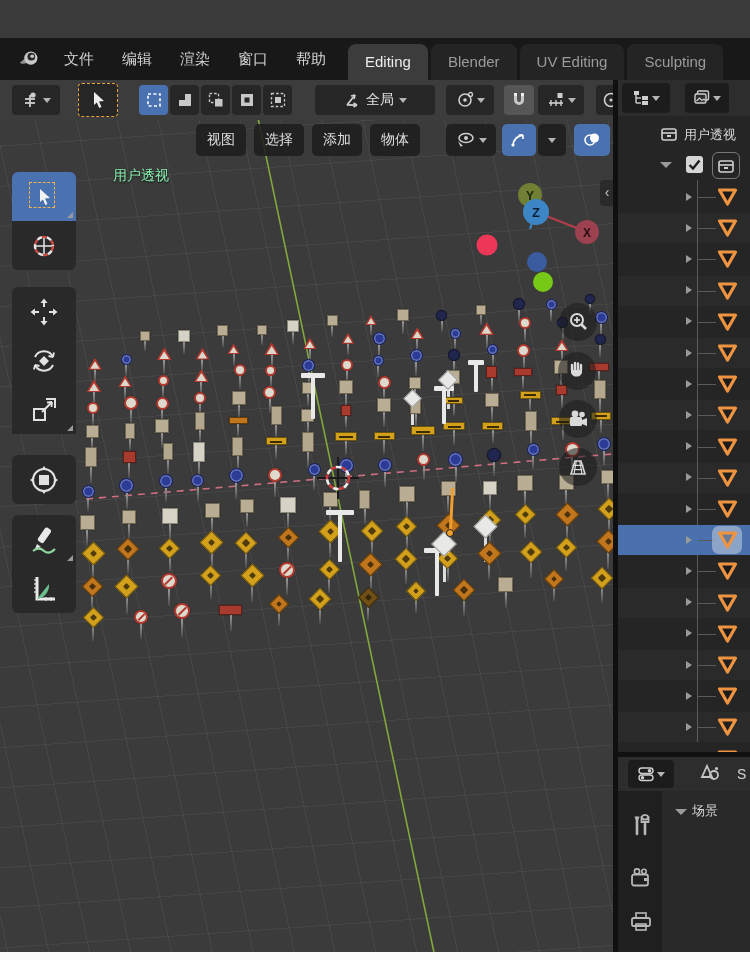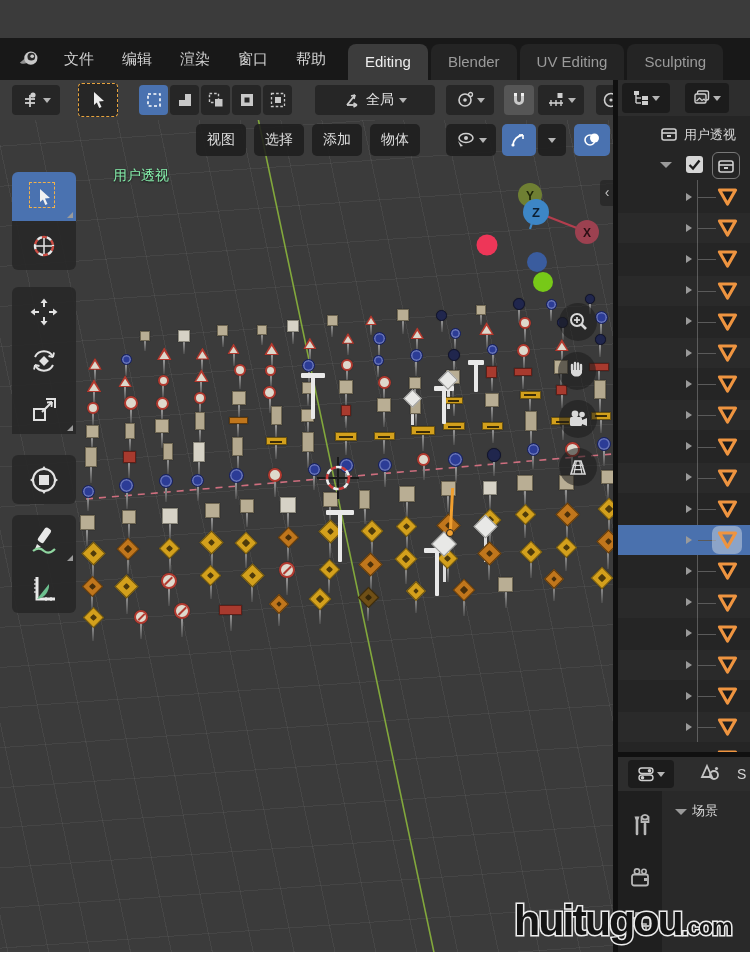--- a/index.html
+++ b/index.html
@@ -1100,15 +1100,14 @@
             <rect x="3" y="8" width="18" height="8" rx="1.5" fill="none" stroke="#b8b8b8" stroke-width="1.8"></rect>
             <rect x="7" y="14" width="10" height="6" fill="none" stroke="#b8b8b8" stroke-width="1.6"></rect>
           </svg>
         </div>
       </div>
       <span class="expander down" style="left:57px;top:18px;border-top-color:#9a9a9a"></span>
       <span class="props-label" style="left:74px;top:11px">场景</span>
     </div>
   </div>
 
-  <div class="watermark"><span>huitugou</span><span class="suffix">.com</span></div>
   <div class="bottomstrip"></div>
 </div>
 
 </body></html>

